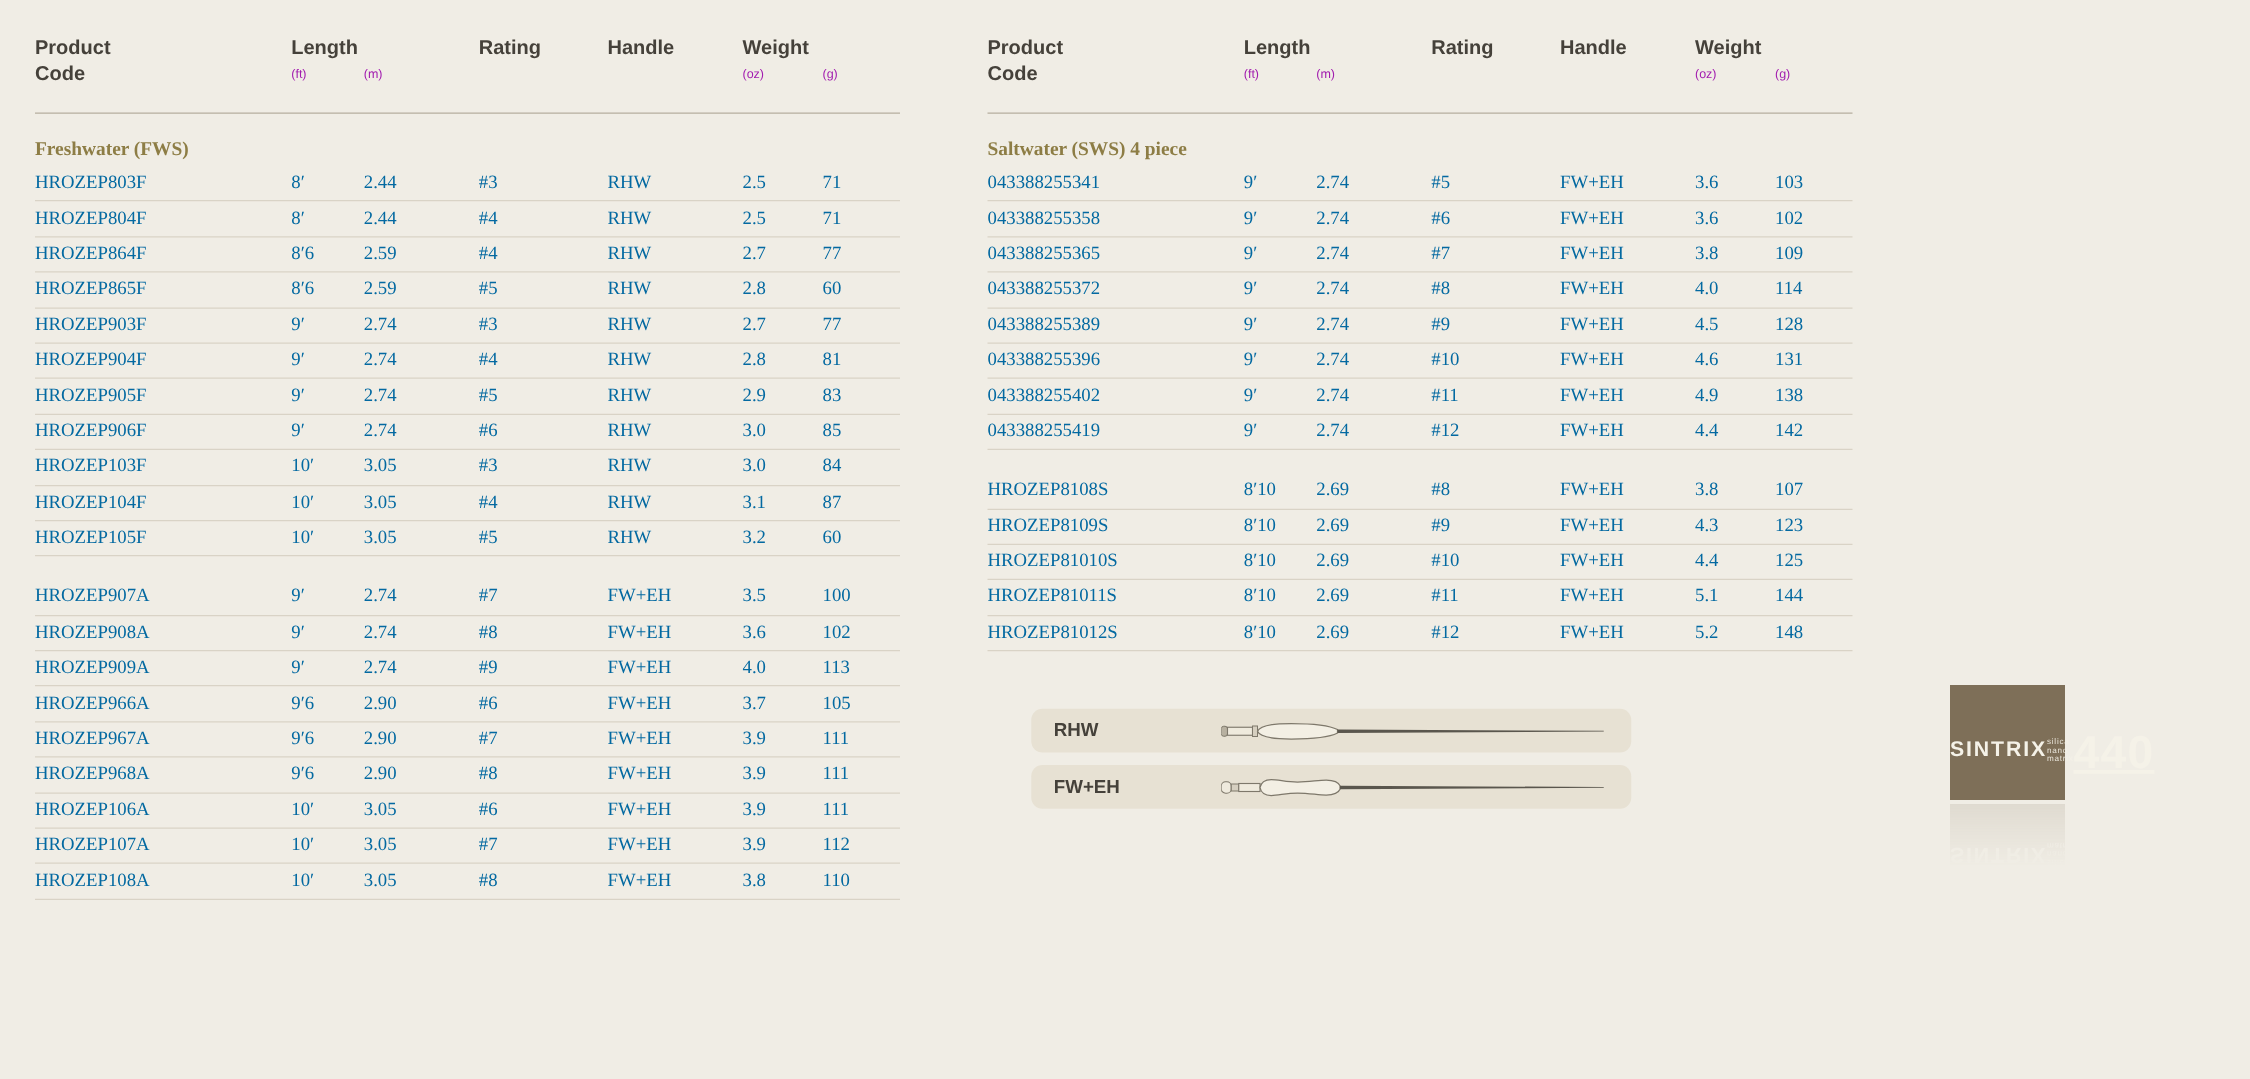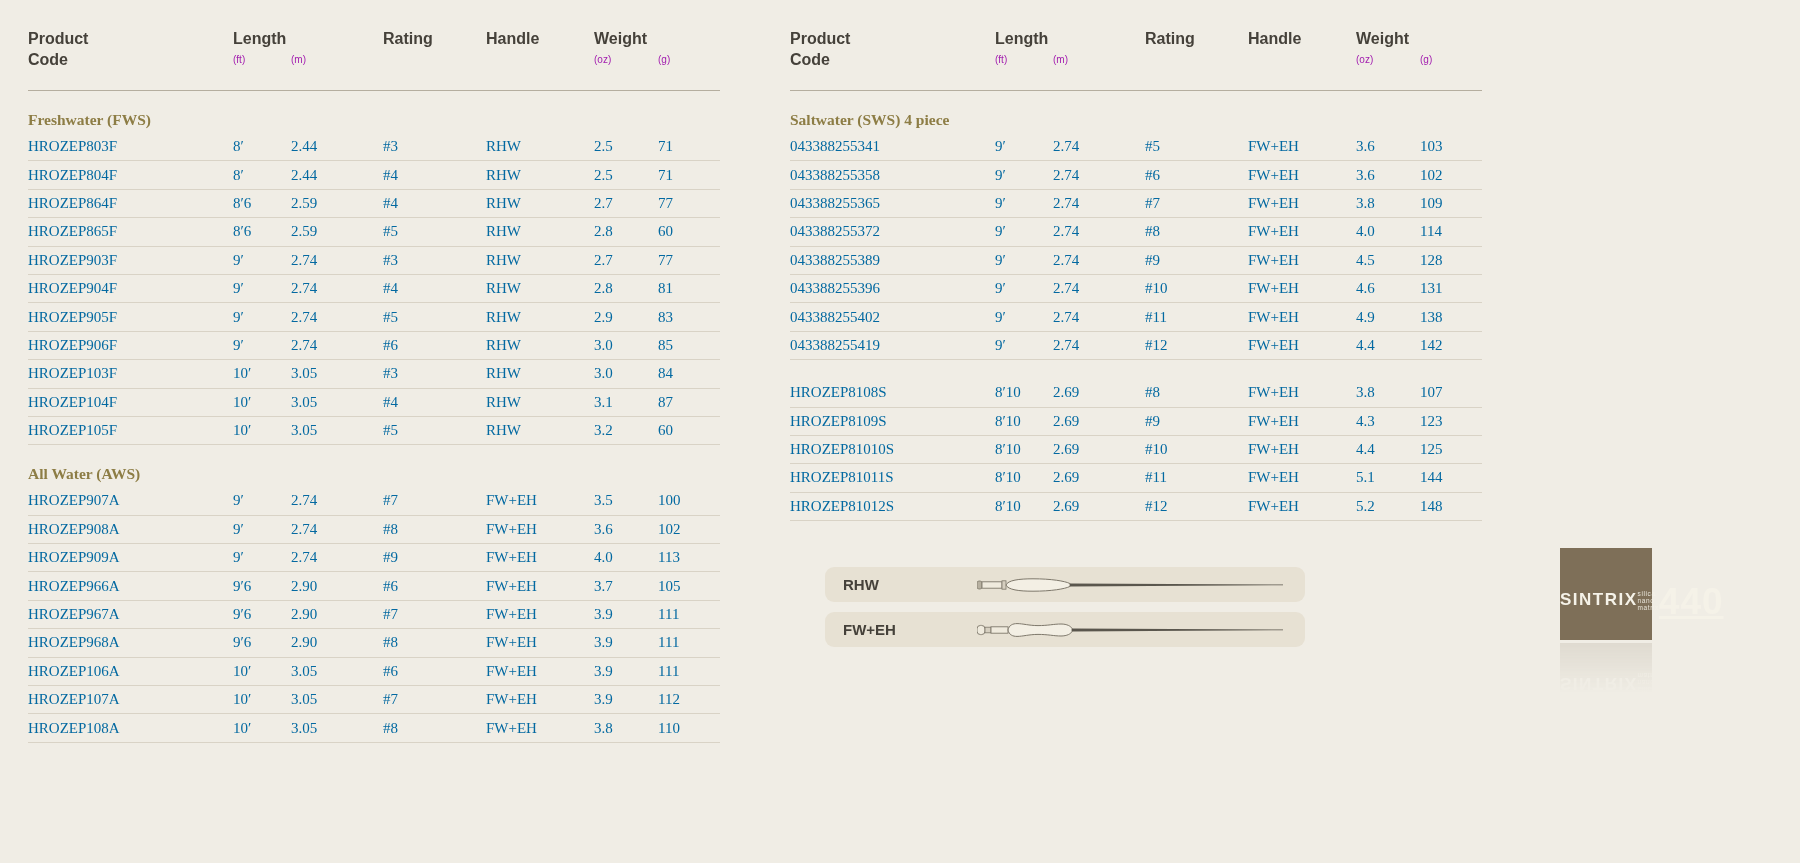--- a/index.html
+++ b/index.html
@@ -193,21 +193,20 @@
               <div class="cell cell-code">HROZEP105F</div>
               <div class="cell cell-ft">10′</div>
               <div class="cell cell-m">3.05</div>
               <div class="cell cell-rating">#5</div>
               <div class="cell cell-handle">RHW</div>
               <div class="cell cell-oz">3.2</div>
               <div class="cell cell-g">60</div>
             </div>
           </div>
           <div class="table-section">
-            <div class="section-title">All Water (AWS)</div>
             <div class="row">
               <div class="cell cell-code">HROZEP907A</div>
               <div class="cell cell-ft">9′</div>
               <div class="cell cell-m">2.74</div>
               <div class="cell cell-rating">#7</div>
               <div class="cell cell-handle">FW+EH</div>
               <div class="cell cell-oz">3.5</div>
               <div class="cell cell-g">100</div>
             </div>
             <div class="row">

